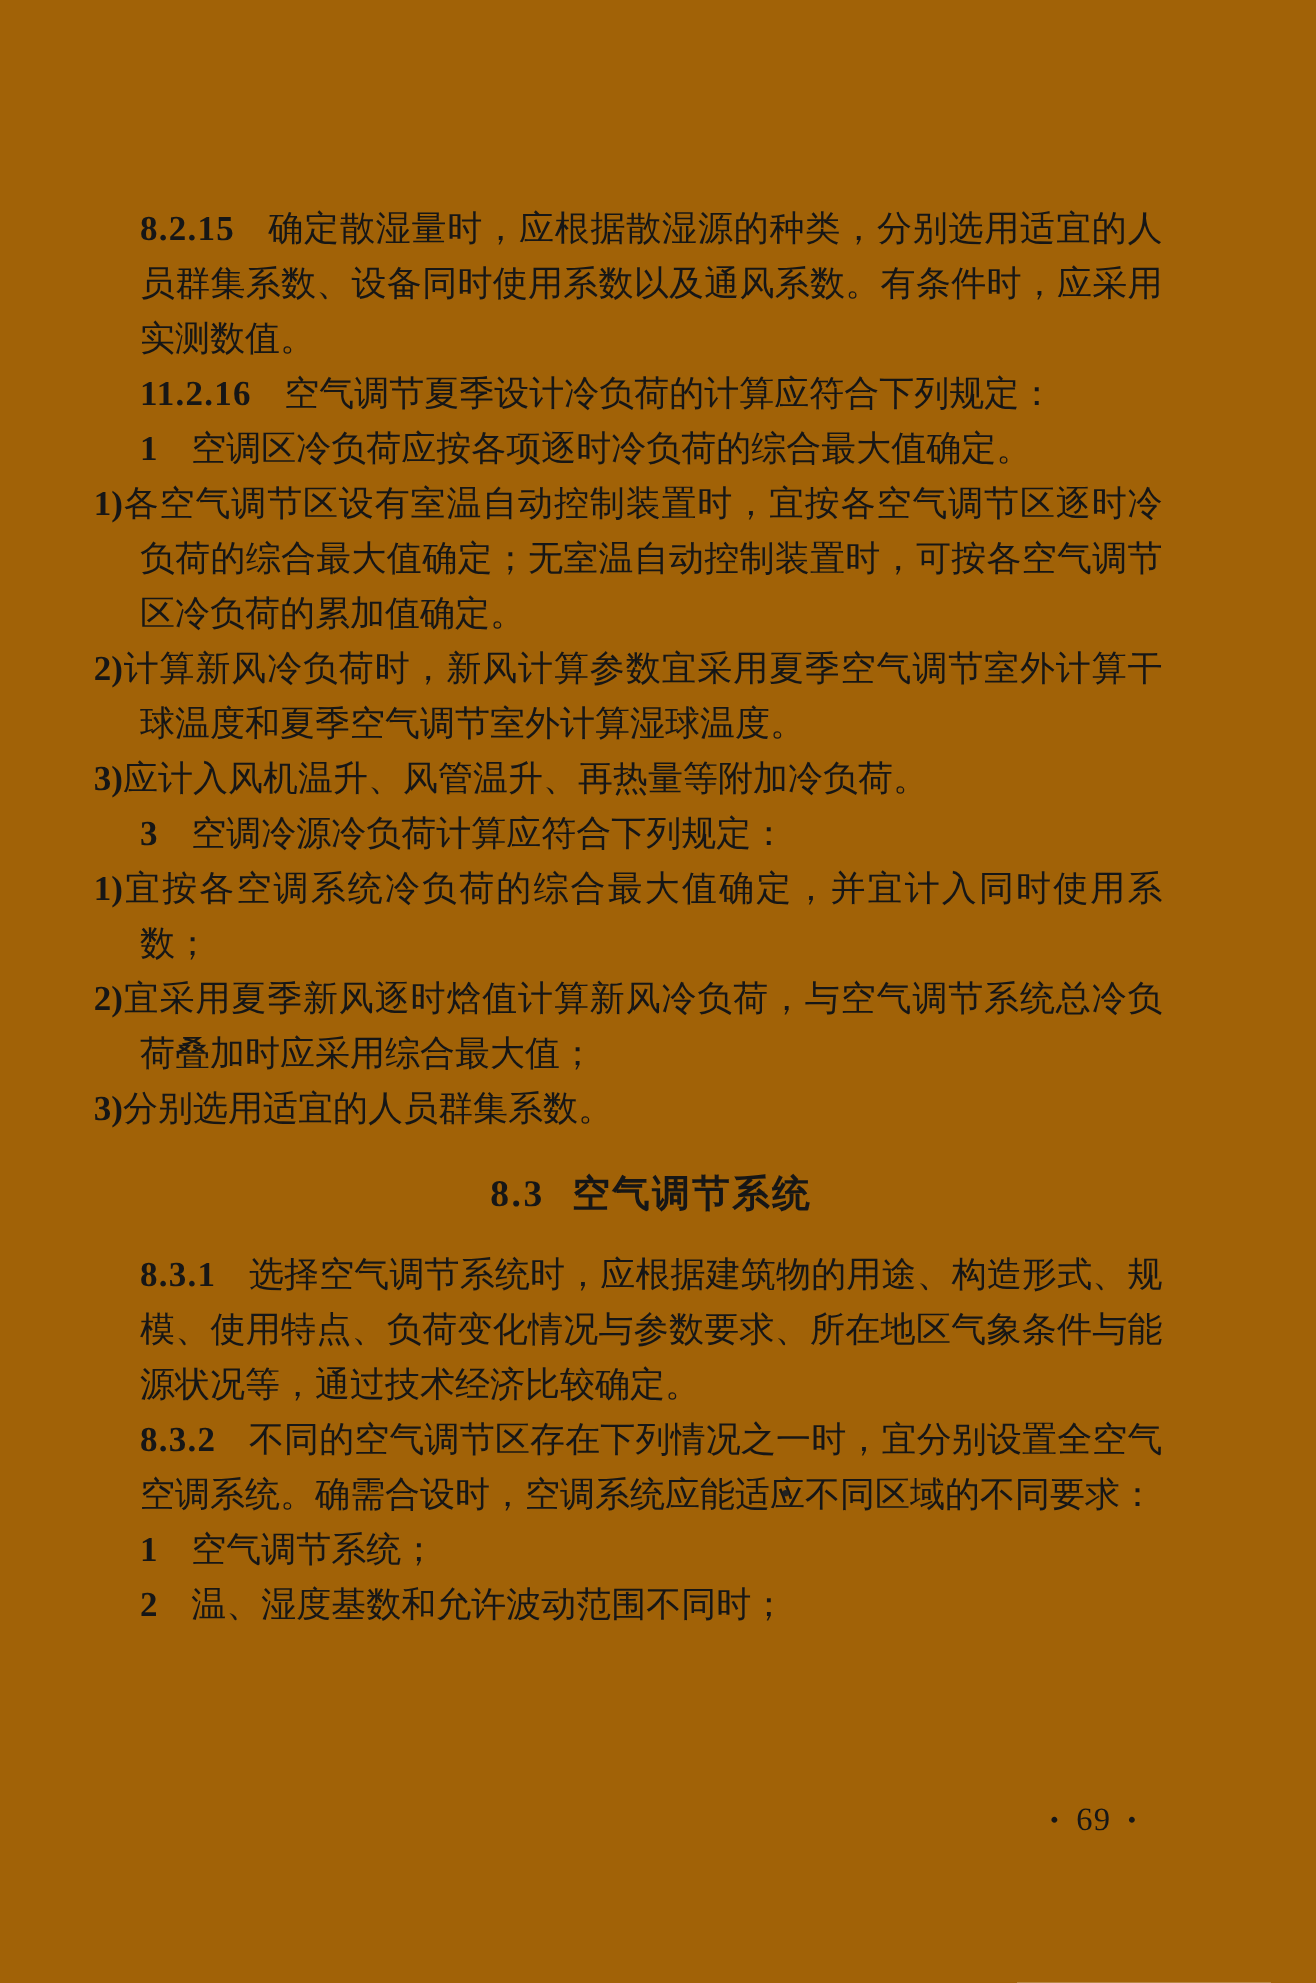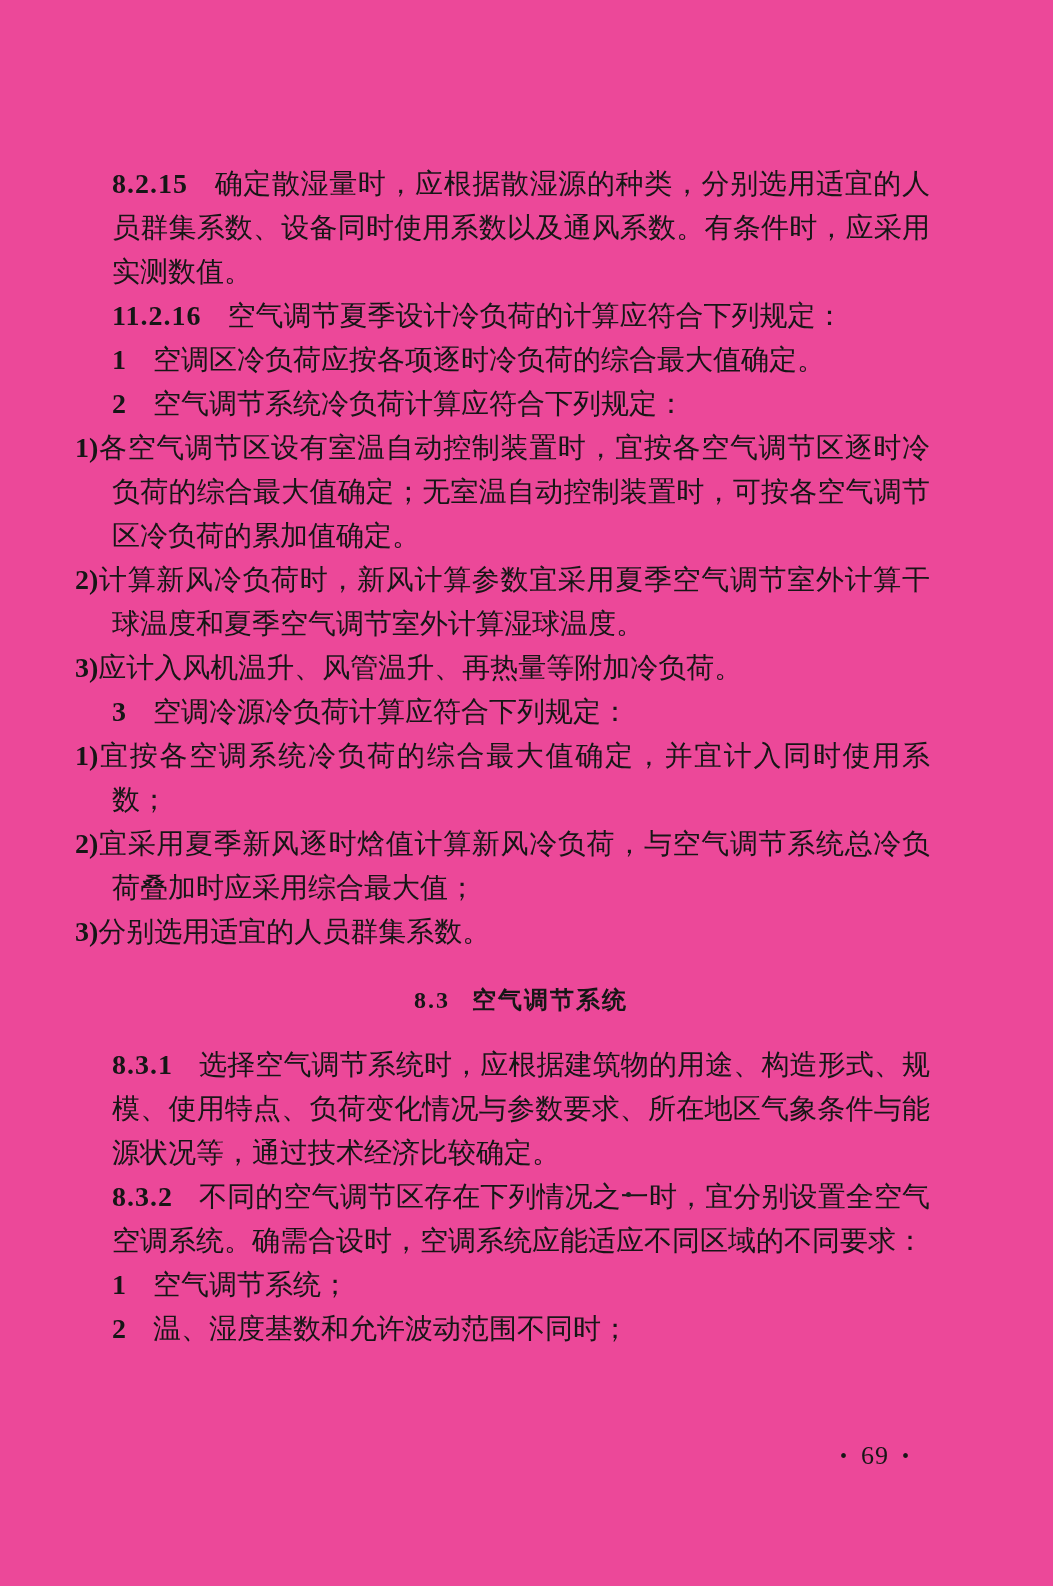--- a/index.html
+++ b/index.html
@@ -5,21 +5,21 @@
   html, body { margin: 0; padding: 0; }
   body {
     width: 1053px; height: 1586px;
     background: #ffffff;
     font-family: "Liberation Serif", "DejaVu Serif", serif;
     color: #161616;
   }
   .page {
     position: relative;
     width: 1053px; height: 1586px;
-    background: #ec4899;
+    background: #a16207;
     overflow: hidden;
     box-sizing: border-box;
     padding: 162px 123px 0 112px;
   }
   .doc p, .doc h2 { margin: 0; padding: 0; }
   .doc {
     font-size: 28px;
     line-height: 44px;
     text-align: justify;
   }
@@ -28,21 +28,21 @@
   .item { padding-left: 62px; }
   .item .num { margin-right: 27px; }
   .subitem {
     padding-left: 125px;
     text-indent: -37px;
   }
   .subitem .num { letter-spacing: 0; }
   .section-heading {
     text-align: center;
     font-weight: bold;
-    font-size: 24px;
+    font-size: 30px;
     line-height: 44px;
     margin-top: 24px !important;
     margin-bottom: 21px !important;
     letter-spacing: 2px;
   }
   .section-heading .num { margin-right: 22px; }
   .footer {
     position: absolute;
     top: 1443px;
     right: 143px;
@@ -68,21 +68,20 @@
 <div class="page">
 
   <div class="doc">
 
     <p class="clause"><span class="num">8.2.15</span><span>确定散湿量时，应根据散湿源的种类，分别选用适宜的人员群集系数、设备同时使用系数以及通风系数。有条件时，应采用实测数值。</span></p>
 
     <p class="clause"><span class="num">11.2.16</span><span>空气调节夏季设计冷负荷的计算应符合下列规定：</span></p>
 
     <p class="item"><span class="num">1</span><span>空调区冷负荷应按各项逐时冷负荷的综合最大值确定。</span></p>
 
-    <p class="item"><span class="num">2</span><span>空气调节系统冷负荷计算应符合下列规定：</span></p>
 
     <p class="subitem"><span class="num">1)</span><span>各空气调节区设有室温自动控制装置时，宜按各空气调节区逐时冷负荷的综合最大值确定；无室温自动控制装置时，可按各空气调节区冷负荷的累加值确定。</span></p>
 
     <p class="subitem"><span class="num">2)</span><span>计算新风冷负荷时，新风计算参数宜采用夏季空气调节室外计算干球温度和夏季空气调节室外计算湿球温度。</span></p>
 
     <p class="subitem"><span class="num">3)</span><span>应计入风机温升、风管温升、再热量等附加冷负荷。</span></p>
 
     <p class="item"><span class="num">3</span><span>空调冷源冷负荷计算应符合下列规定：</span></p>
 
     <p class="subitem"><span class="num">1)</span><span>宜按各空调系统冷负荷的综合最大值确定，并宜计入同时使用系数；</span></p>

